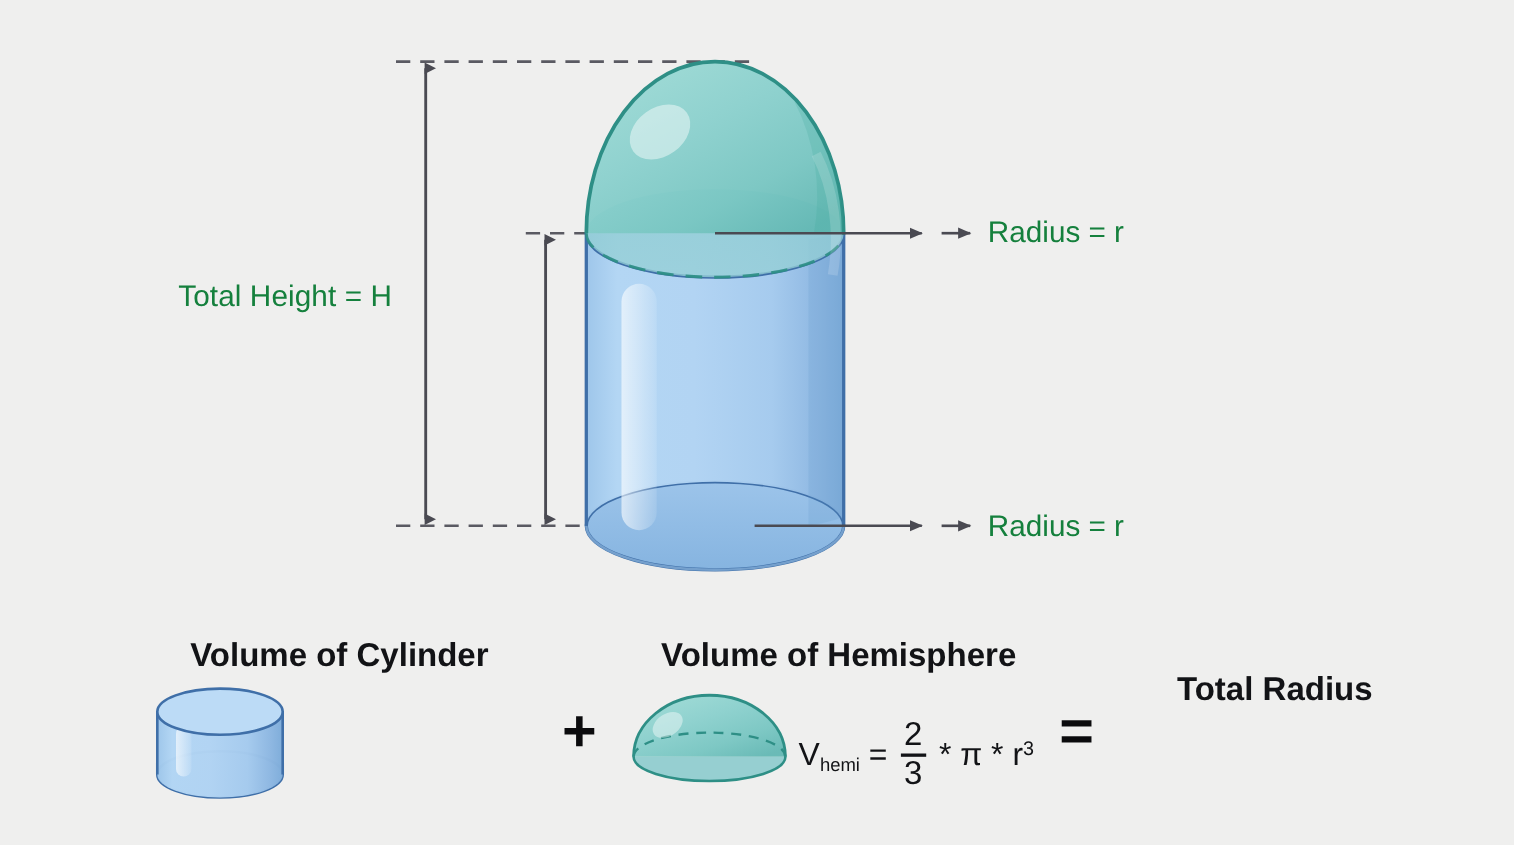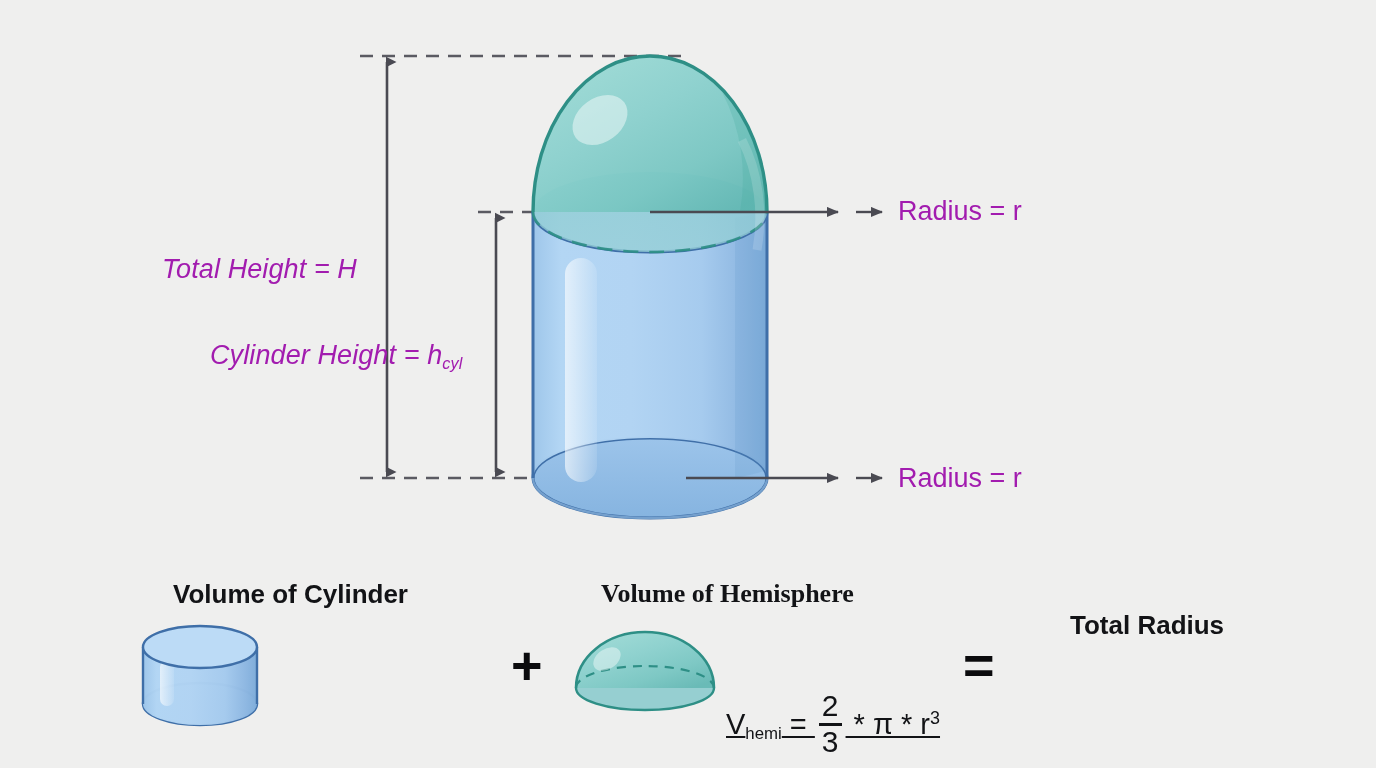--- a/index.html
+++ b/index.html
@@ -23,34 +23,33 @@
   }
   svg.layer {
     position: absolute;
     left: 0; top: 0;
     width: 1376px;
     height: 768px;
     overflow: visible;
   }
   .lbl {
     position: absolute;
-    color: #a21caf;
+    color: #15803d;
     white-space: nowrap;
     line-height: 1;
   }
   .dim-label {
     font-size: 27px;
     letter-spacing: 0.1px;
-    font-style: italic;
   }
   .radius-label {
     font-size: 27px;
   }
   .legend-title {
-    font-size: 26px;
+    font-size: 30px;
     font-weight: 700;
     color: #121316;
     text-align: right;
   }
   .formula {
     font-size: 29px;
     color: #121316;
   }
   .formula sub {
     font-size: 0.58em;
@@ -215,33 +214,32 @@
       <path d="M576,688 A69,22 0 0 0 714,688" fill="#86c9cb" opacity="0.85"></path>
       <path d="M576,688 A69,56 0 0 1 714,688" fill="none" stroke="#2e8f86" stroke-width="2.6"></path>
       <path d="M576,688 A69,22 0 0 0 714,688" fill="none" stroke="#2e8f86" stroke-width="2.4"></path>
       <path d="M576,688 A69,22 0 0 1 714,688" fill="none" stroke="#2e8f86" stroke-width="2.2" stroke-dasharray="9 7"></path>
       <ellipse cx="607" cy="659" rx="15" ry="10" transform="rotate(-34 607 659)" fill="#ffffff" opacity="0.42"></ellipse>
     </g>
   </svg>
 
   <div class="lbl dim-label" style="left:162px; top:256px;">Total Height = H</div>
 
-  <div class="lbl dim-label" style="left:210px; top:342px;"><span>Cylinder Height = h</span><sub>cyl</sub></div>
 
   <div class="lbl radius-label" style="left:898px; top:198px;">Radius = r</div>
 
   <div class="lbl radius-label" style="left:898px; top:465px;">Radius = r</div>
 
   <div class="lbl legend-title" style="left:173px; top:581px;">Volume of Cylinder</div>
 
-  <div class="lbl legend-title" style="left:601px; top:581px;font-family:Liberation Serif, serif;">Volume of Hemisphere</div>
+  <div class="lbl legend-title" style="left:601px; top:581px;">Volume of Hemisphere</div>
 
   <div class="lbl legend-title" style="left:1070px; top:612px;">Total Radius</div>
 
 
   <div class="op" style="left:511px; top:638px;">+</div>
 
-  <div class="lbl formula" style="left:726px; top:693px;text-decoration:underline;"><span>V</span><sub>hemi</sub><span> = </span><span class="frac"><span class="num">2</span><span class="bar"></span><span class="den">3</span></span><span> * π * r</span><sup>3</sup></div>
+  <div class="lbl formula" style="left:726px; top:655px;"><span>V</span><sub>hemi</sub><span> = </span><span class="frac"><span class="num">2</span><span class="bar"></span><span class="den">3</span></span><span> * π * r</span><sup>3</sup></div>
 
   <div class="op" style="left:963px; top:638px;">=</div>
 
 
 </div>
 
 </body></html>

